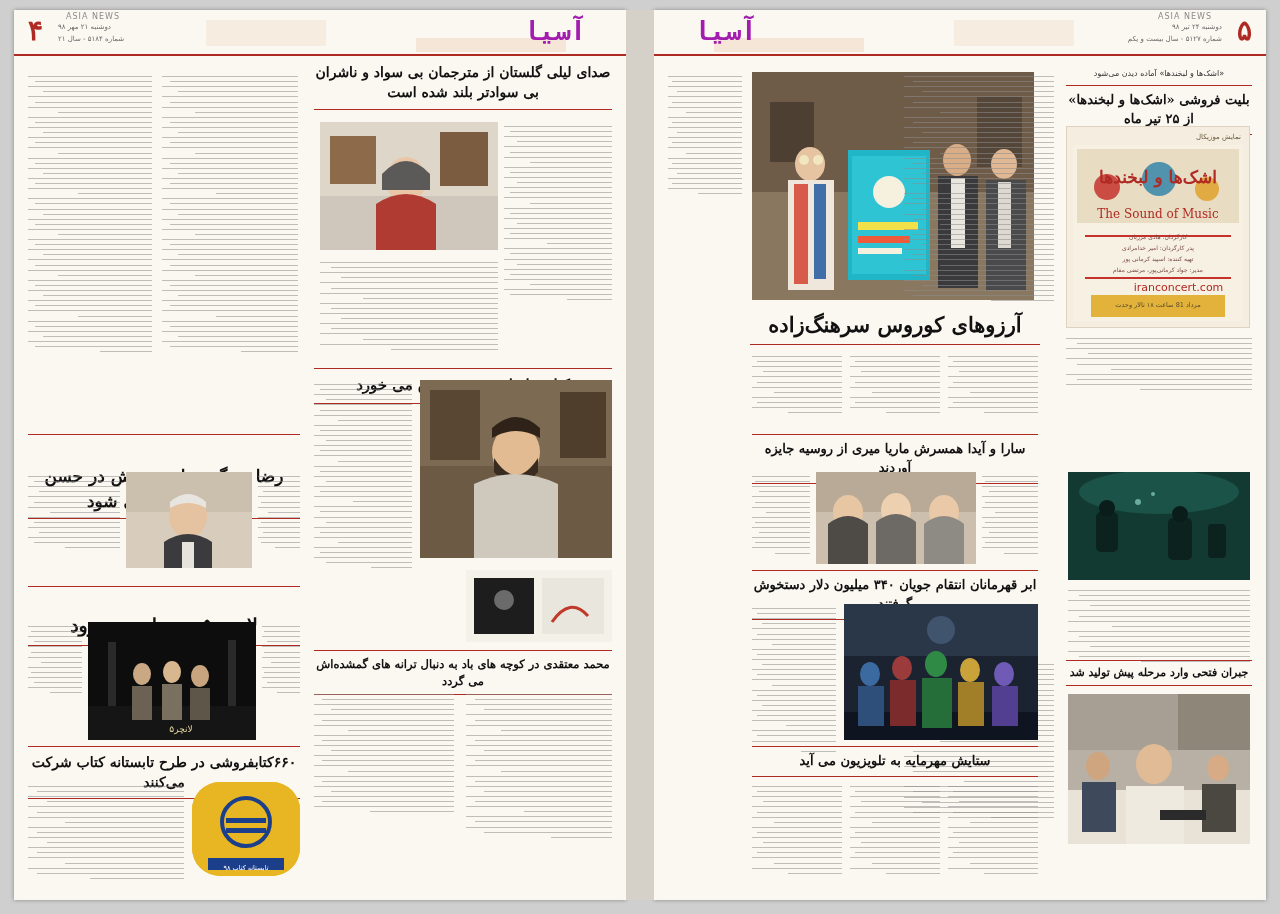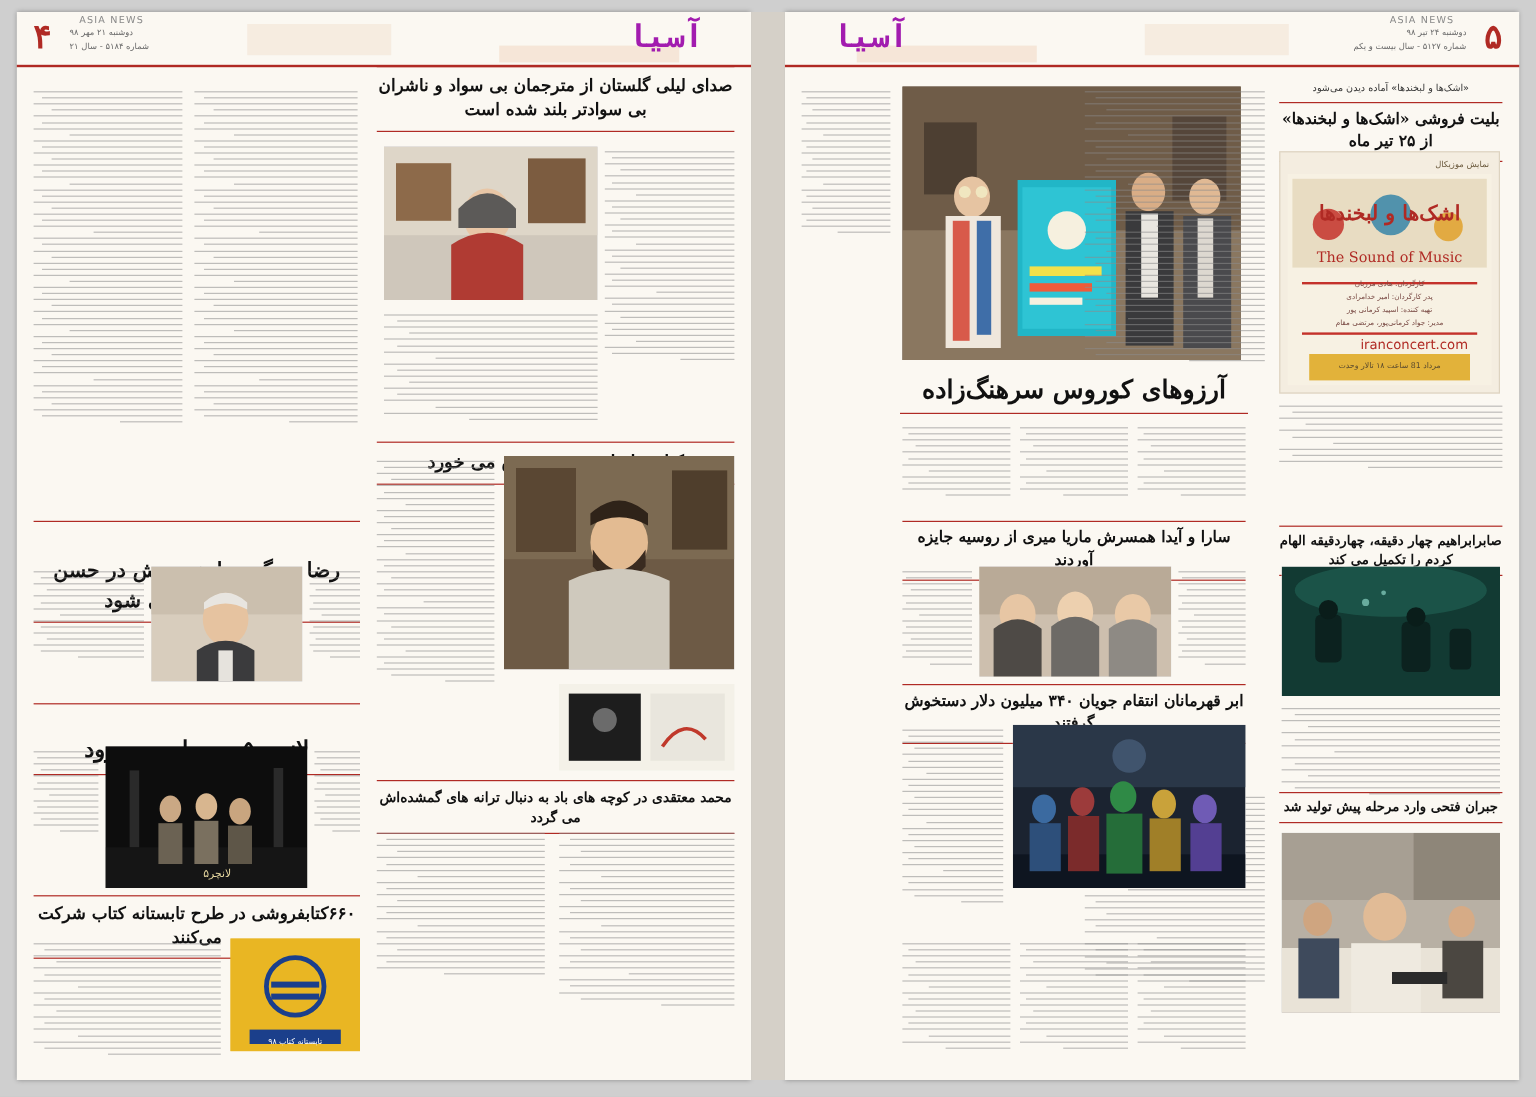--- a/index.html
+++ b/index.html
@@ -199,25 +199,20 @@
         <div class="ln s1"></div>
         <div class="ln s2"></div>
         <div class="ln s1"></div>
         <div class="ln s3"></div>
       <div class="ln s1"></div>
         <div class="ln s2"></div>
         <div class="ln s1"></div>
         <div class="ln s5"></div>
     </div>
 
-    <div class="col" style="right:14px;top:428px;width:186px;">
-      <div class="rule-red"></div>
-      <div class="hl" style="font-size:11px;padding:4px 0;">صابرابراهیم چهار دقیقه، چهاردقیقه الهام کردم را تکمیل می کند</div>
-      <div class="rule-red"></div>
-    </div>
     <div class="ph" style="right:16px;top:462px;width:182px;height:108px;">
       <svg viewBox="0 0 182 108" width="182" height="108" preserveAspectRatio="none">
         <rect width="182" height="108" fill="#123a33"></rect>
         <ellipse cx="91" cy="20" rx="80" ry="22" fill="#1e5a4d" opacity=".8"></ellipse>
         <rect x="28" y="40" width="22" height="40" rx="5" fill="#0c221f"></rect>
         <circle cx="39" cy="36" r="8" fill="#0a1d1a"></circle>
         <rect x="100" y="46" width="24" height="42" rx="5" fill="#0c221f"></rect>
         <circle cx="112" cy="42" r="8" fill="#0a1d1a"></circle>
         <rect x="140" y="52" width="18" height="34" rx="4" fill="#0c221f"></rect>
         <circle cx="70" cy="30" r="3" fill="#9fe8d8" opacity=".6"></circle>
@@ -399,20 +394,25 @@
         <div class="ln s2"></div>
         <div class="ln s1"></div>
         <div class="ln s5"></div>
         <div class="ln s1"></div>
       <div class="ln s2"></div>
         <div class="ln s1"></div>
         <div class="ln s3"></div>
         <div class="ln s6"></div>
     </div>
 
+    <div class="col" style="left:98px;top:736px;width:286px;">
+      <div class="rule-red"></div>
+      <div class="hl" style="font-size:13px;padding:5px 0;">ستایش مهرمایه به تلویزیون می آید</div>
+      <div class="rule-red"></div>
+    </div>
     <div class="col body" style="left:98px;top:772px;width:90px;">
       <div class="ln s1"></div>
         <div class="ln s2"></div>
         <div class="ln s1"></div>
         <div class="ln s3"></div>
         <div class="ln s1"></div>
       <div class="ln s2"></div>
         <div class="ln s1"></div>
         <div class="ln s4"></div>
         <div class="ln s1"></div>
@@ -821,21 +821,21 @@
         <div class="ln s3"></div>
         <div class="ln s1"></div>
         <div class="ln s5"></div>
     </div>
 
     <div class="col" style="left:14px;top:736px;width:272px;">
       <div class="rule-red"></div>
       <div class="hl" style="font-size:14px;padding:5px 0;">۶۶۰کتابفروشی در طرح تابستانه کتاب شرکت می‌کنند</div>
       <div class="rule-red"></div>
     </div>
-    <div class="ph" style="left:178px;top:772px;width:108px;height:94px;background:#e8b521;">
+    <div class="ph" style="left:178px;top:772px;width:108px;height:94px;background:#e8b521;border-radius:28px;">
       <svg viewBox="0 0 108 94" width="108" height="94" preserveAspectRatio="none">
         <rect width="108" height="94" fill="#e9b623"></rect>
         <circle cx="54" cy="40" r="24" fill="none" stroke="#1b3f8b" stroke-width="4"></circle>
         <rect x="34" y="36" width="40" height="5" fill="#1b3f8b"></rect>
         <rect x="34" y="46" width="40" height="5" fill="#1b3f8b"></rect>
         <rect x="16" y="76" width="76" height="12" fill="#1b3f8b"></rect>
       </svg>
       <div style="position:absolute;left:0;right:0;bottom:4px;text-align:center;color:#fff;font-size:6.5px;">تابستانه کتاب ۹۸</div>
     </div>
     <div class="col body" style="left:14px;top:772px;width:156px;">

